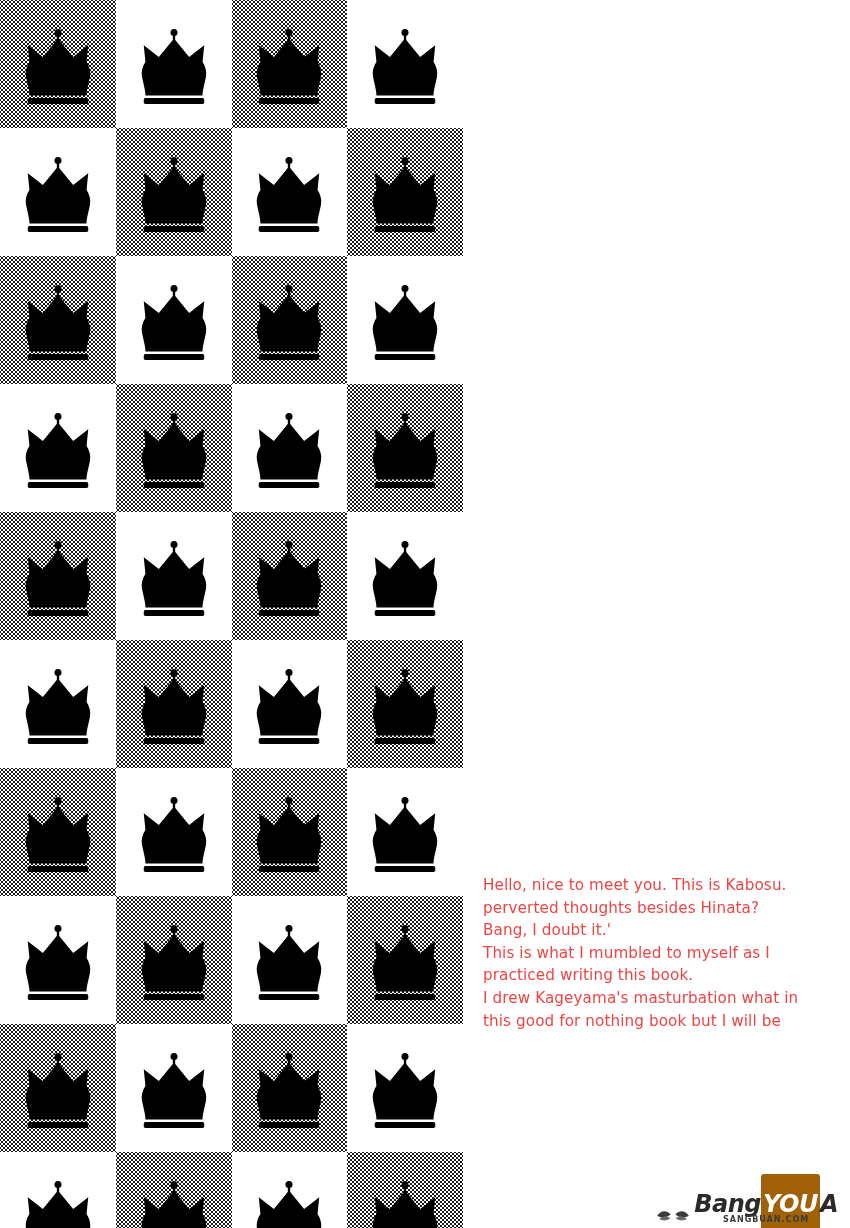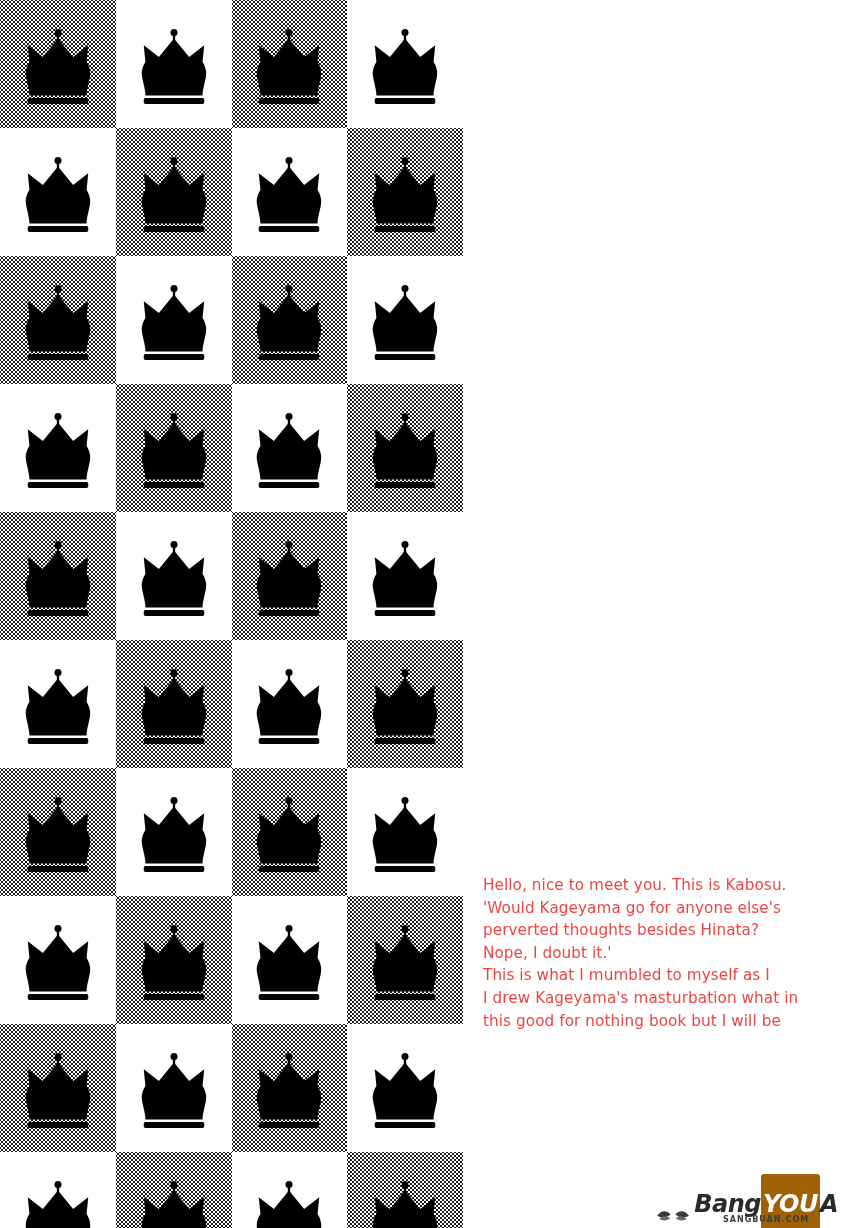--- a/index.html
+++ b/index.html
@@ -339,24 +339,24 @@
     </div>
     <div class="cell dotted">
       <svg class="crown" viewBox="0 0 100 92">
         <use xlink:href="#crown-shape"></use>
       </svg>
     </div>
   </div>
 
 <div id="afterword">
     <div class="line">Hello, nice to meet you. This is Kabosu.</div>
-    <div class="line">'Would Kageyama go for anyone else's</div>
     <div class="line">perverted thoughts besides Hinata?</div>
-    <div class="line">Nope, I doubt it.'</div>
+    <div class="line">Bang, I doubt it.'</div>
     <div class="line">This is what I mumbled to myself as I</div>
+    <div class="line">practiced writing this book.</div>
     <div class="line">I drew Kageyama's masturbation what in</div>
     <div class="line">this good for nothing book but I will be</div>
   </div>
 
 <div id="watermark">
   <svg id="wm-wings" viewBox="0 0 60 30">
     <path d="M2 16 C10 6 18 6 26 14 C18 20 10 22 2 16 Z" fill="#3a3a3a"></path>
     <path d="M34 14 C42 6 50 6 58 16 C50 22 42 20 34 14 Z" fill="#3a3a3a"></path>
     <path d="M6 22 C13 15 20 16 25 21 C19 25 12 26 6 22 Z" fill="#6a6a6a"></path>
     <path d="M35 21 C40 16 47 15 54 22 C48 26 41 25 35 21 Z" fill="#6a6a6a"></path>

